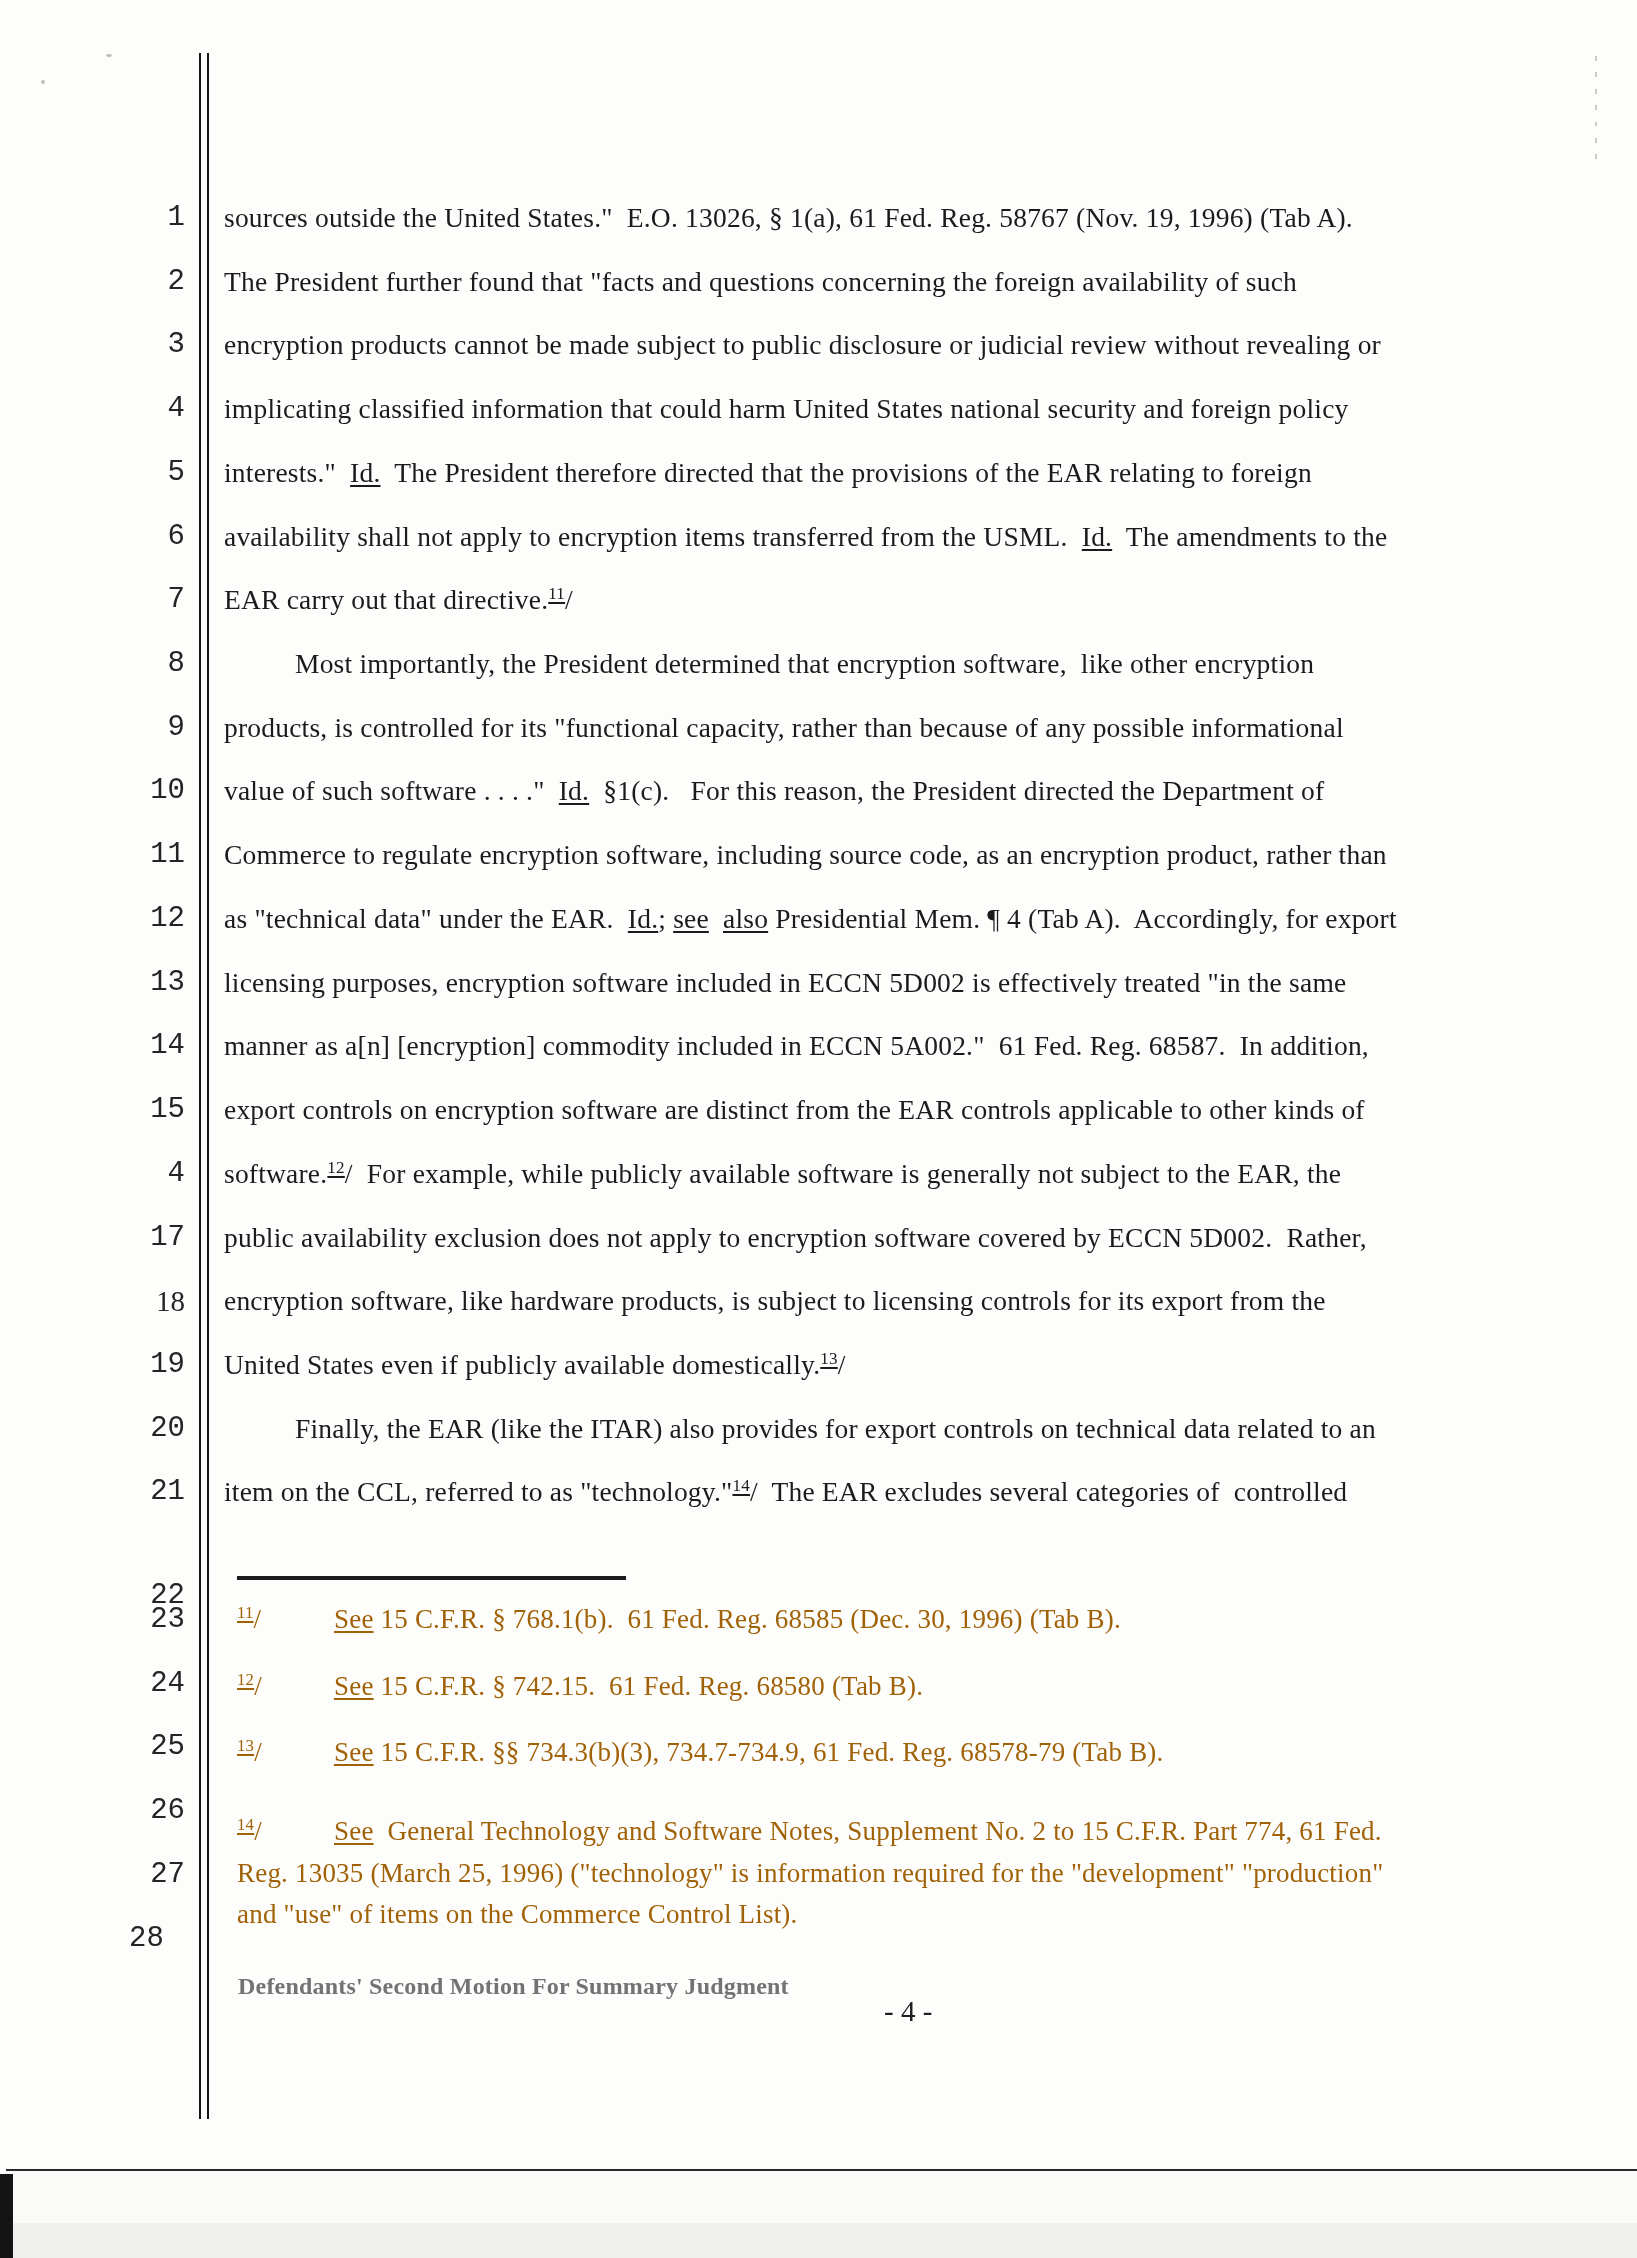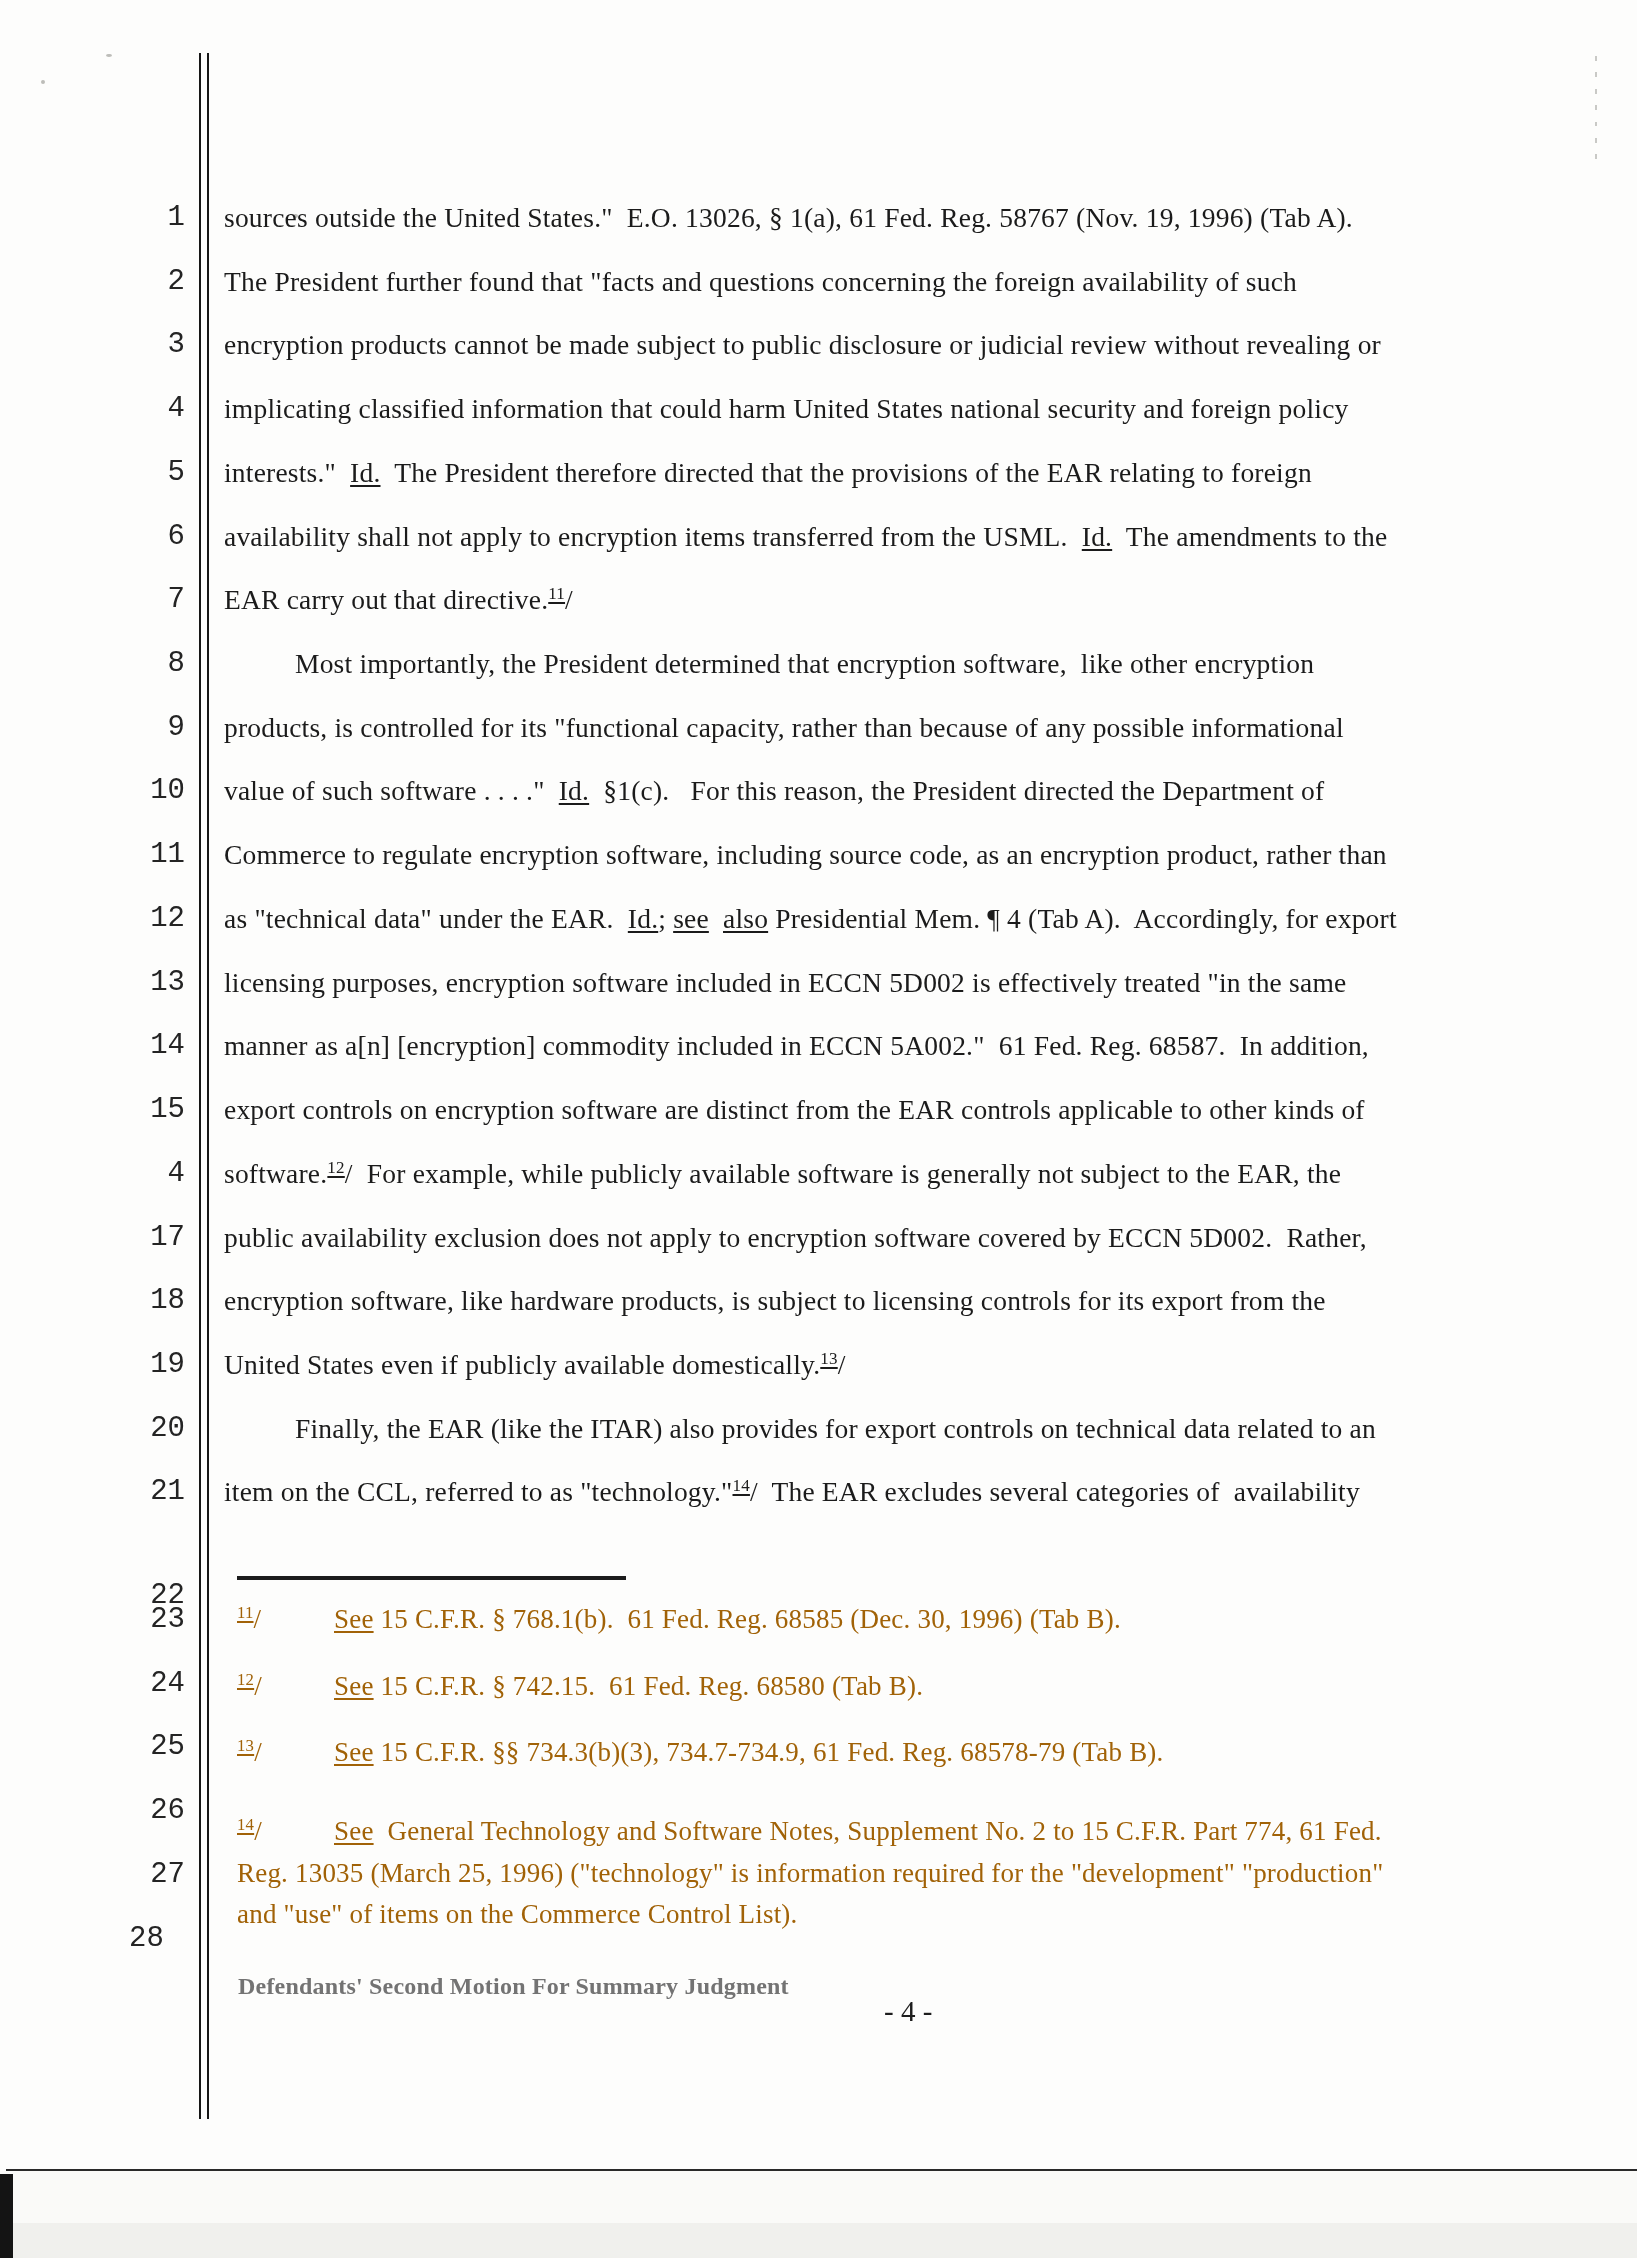--- a/index.html
+++ b/index.html
@@ -85,21 +85,21 @@
       <div class="line-num" style="top: 643px;">8</div>
       <div class="line-num" style="top: 707px;">9</div>
       <div class="line-num" style="top: 770px;">10</div>
       <div class="line-num" style="top: 834px;">11</div>
       <div class="line-num" style="top: 898px;">12</div>
       <div class="line-num" style="top: 962px;">13</div>
       <div class="line-num" style="top: 1025px;">14</div>
       <div class="line-num" style="top: 1089px;">15</div>
       <div class="line-num" style="top: 1153px;">4</div>
       <div class="line-num" style="top: 1217px;">17</div>
-      <div class="line-num" style="top: 1280px;">18</div>
+      <div class="line-num" style="top: 1280px; font-family: Liberation Serif, serif;">18</div>
       <div class="line-num" style="top: 1344px;">19</div>
       <div class="line-num" style="top: 1408px;">20</div>
       <div class="line-num" style="top: 1471px;">21</div>
       <div class="line-num" style="top: 1535px; margin-top: 40px;">22</div>
       <div class="line-num" style="top: 1599px;">23</div>
       <div class="line-num" style="top: 1663px;">24</div>
       <div class="line-num" style="top: 1726px;">25</div>
       <div class="line-num" style="top: 1790px;">26</div>
       <div class="line-num" style="top: 1854px;">27</div>
       <div class="line-num" style="top: 1918px; text-align: center;">28</div>
@@ -118,21 +118,21 @@
       <div class="body-line" style="top: 834px;"><span>Commerce to regulate encryption software, including source code, as an encryption product, rather than</span></div>
       <div class="body-line" style="top: 898px;"><span>as "technical data" under the EAR.  </span><span class="u">Id.</span><span>; </span><span class="u">see</span><span>  </span><span class="u">also</span><span> Presidential Mem. ¶ 4 (Tab A).  Accordingly, for export</span></div>
       <div class="body-line" style="top: 962px;"><span>licensing purposes, encryption software included in ECCN 5D002 is effectively treated "in the same</span></div>
       <div class="body-line" style="top: 1025px;"><span>manner as a[n] [encryption] commodity included in ECCN 5A002."  61 Fed. Reg. 68587.  In addition,</span></div>
       <div class="body-line" style="top: 1089px;"><span>export controls on encryption software are distinct from the EAR controls applicable to other kinds of</span></div>
       <div class="body-line" style="top: 1153px;"><span>software.</span><span class="u sup">12</span><span>/  For example, while publicly available software is generally not subject to the EAR, the</span></div>
       <div class="body-line" style="top: 1217px;"><span>public availability exclusion does not apply to encryption software covered by ECCN 5D002.  Rather,</span></div>
       <div class="body-line" style="top: 1280px;"><span>encryption software, like hardware products, is subject to licensing controls for its export from the</span></div>
       <div class="body-line" style="top: 1344px;"><span>United States even if publicly available domestically.</span><span class="u sup">13</span><span>/</span></div>
       <div class="body-line indent" style="top: 1408px;"><span>Finally, the EAR (like the ITAR) also provides for export controls on technical data related to an</span></div>
-      <div class="body-line" style="top: 1471px;"><span>item on the CCL, referred to as "technology."</span><span class="u sup">14</span><span>/  The EAR excludes several categories of  availability</span></div>
+      <div class="body-line" style="top: 1471px;"><span>item on the CCL, referred to as "technology."</span><span class="u sup">14</span><span>/  The EAR excludes several categories of  controlled</span></div>
     </div>
 
   <div class="fn-separator"></div>
   <div id="footnotes">
       <div class="fn-line" style="top: 1599px;"><span class="fn-mark"><span class="u sup">11</span>/</span><span class="u">See</span><span> 15 C.F.R. § 768.1(b).  61 Fed. Reg. 68585 (Dec. 30, 1996) (Tab B).</span></div>
       <div class="fn-line" style="top: 1666px;"><span class="fn-mark"><span class="u sup">12</span>/</span><span class="u">See</span><span> 15 C.F.R. § 742.15.  61 Fed. Reg. 68580 (Tab B).</span></div>
       <div class="fn-line" style="top: 1732px;"><span class="fn-mark"><span class="u sup">13</span>/</span><span class="u">See</span><span> 15 C.F.R. §§ 734.3(b)(3), 734.7-734.9, 61 Fed. Reg. 68578-79 (Tab B).</span></div>
       <div class="fn-line" style="top: 1811px;"><span class="fn-mark"><span class="u sup">14</span>/</span><span class="u">See</span><span>  General Technology and Software Notes, Supplement No. 2 to 15 C.F.R. Part 774, 61 Fed.</span></div>
       <div class="fn-line" style="top: 1853px;"><span>Reg. 13035 (March 25, 1996) ("technology" is information required for the "development" "production"</span></div>
       <div class="fn-line" style="top: 1894px;"><span>and "use" of items on the Commerce Control List).</span></div>

